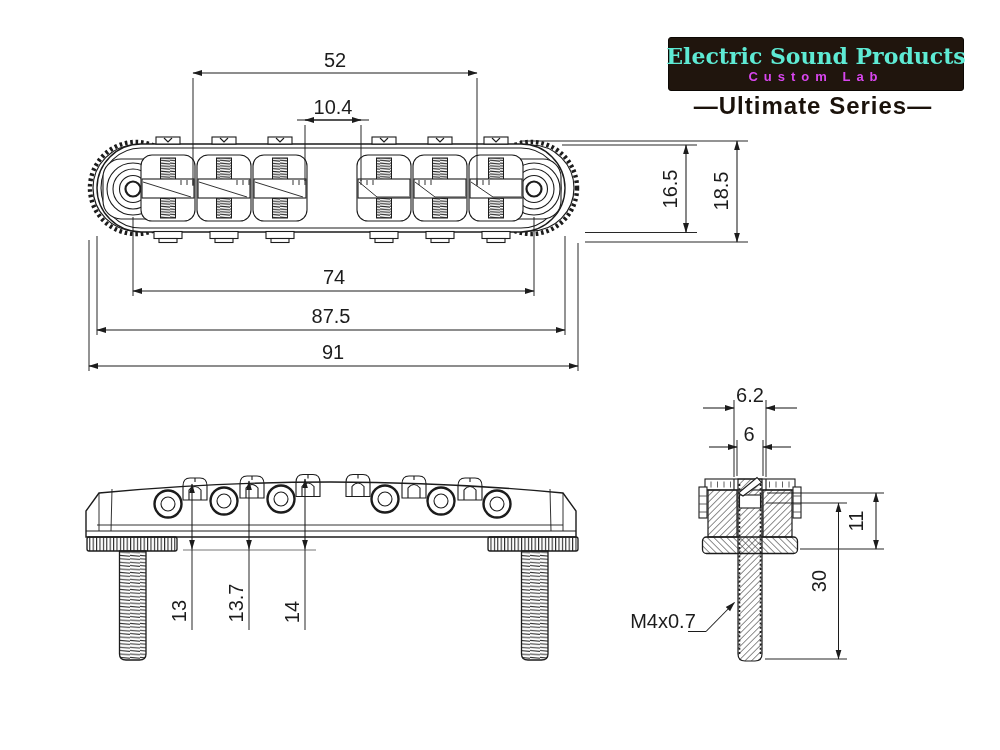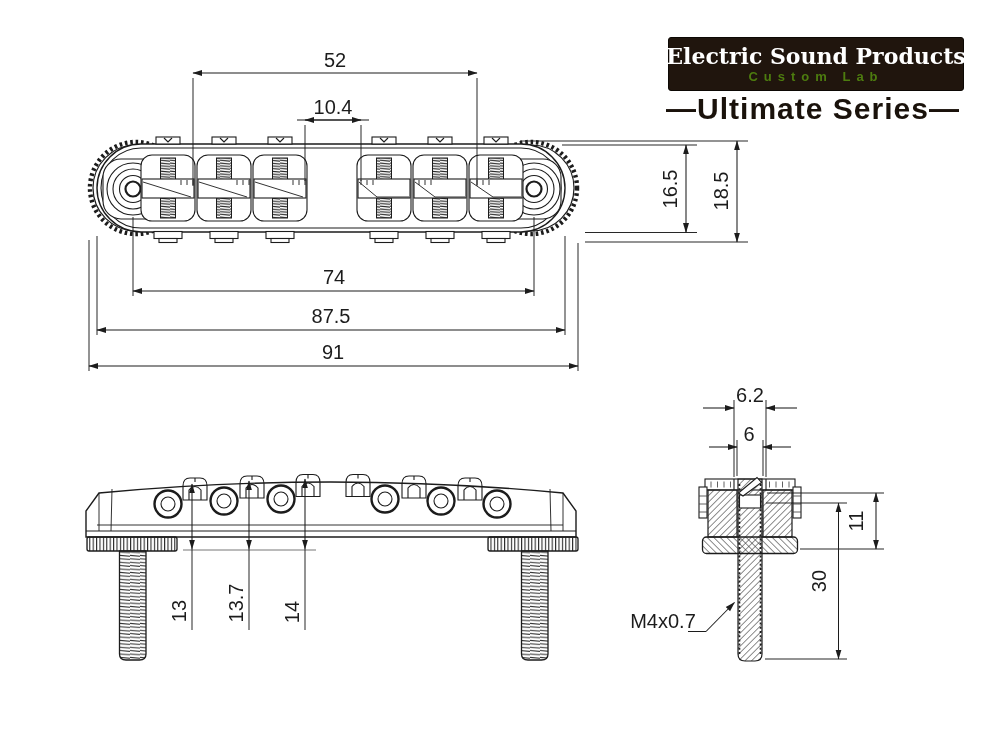--- a/index.html
+++ b/index.html
@@ -12,27 +12,27 @@
   .thin{stroke:#1c1c1c;fill:none;stroke-width:0.9;}
   .wf{fill:#ffffff;}
   .dim{stroke:#1c1c1c;fill:none;stroke-width:1.05;}
   .ext{stroke:#1c1c1c;fill:none;stroke-width:0.95;}
   .dtxt{font-family:"Liberation Sans",sans-serif;font-size:20px;fill:#1c1c1c;}
   .heads{stroke:#1c1c1c;stroke-width:2.4;fill:#fff;}
   
   .logo-box{position:absolute;left:668px;top:37px;width:294px;height:52px;
     background:#20150d;border-radius:3px;border:1px solid #0c0804;
     display:flex;flex-direction:column;align-items:center;justify-content:center;}
-  .logo-title{font-family:"DejaVu Serif",serif;font-weight:bold;color:#ffffff;
+  .logo-title{font-family:"DejaVu Serif",serif;font-weight:bold;color:#5eead4;
     font-size:22px;line-height:24px;white-space:nowrap;letter-spacing:0px;}
-  .logo-sub{font-family:"Liberation Sans",sans-serif;font-weight:bold;color:#4d7c0f;
+  .logo-sub{font-family:"Liberation Sans",sans-serif;font-weight:bold;color:#d946ef;
     font-size:13px;line-height:15px;letter-spacing:6px;white-space:nowrap;margin-top:1px;}
   .logo-series{position:absolute;left:660px;top:92px;width:306px;text-align:center;
     font-family:"Liberation Sans",sans-serif;font-weight:600;color:#1a120b;
-    font-size:30px;letter-spacing:1px;white-space:nowrap;}
+    font-size:24px;letter-spacing:1px;white-space:nowrap;}
 </style>
 </head>
 <body>
 
 <div class="stage">
 
 <svg width="1000" height="750" viewBox="0 0 1000 750">
   <defs>
     <marker id="ar" viewBox="0 0 10 10" refX="9.4" refY="5" markerWidth="10" markerHeight="10" markerUnits="userSpaceOnUse" orient="auto-start-reverse">
       <path d="M0,2 L10,5 L0,8 Z" fill="#1c1c1c"></path>

